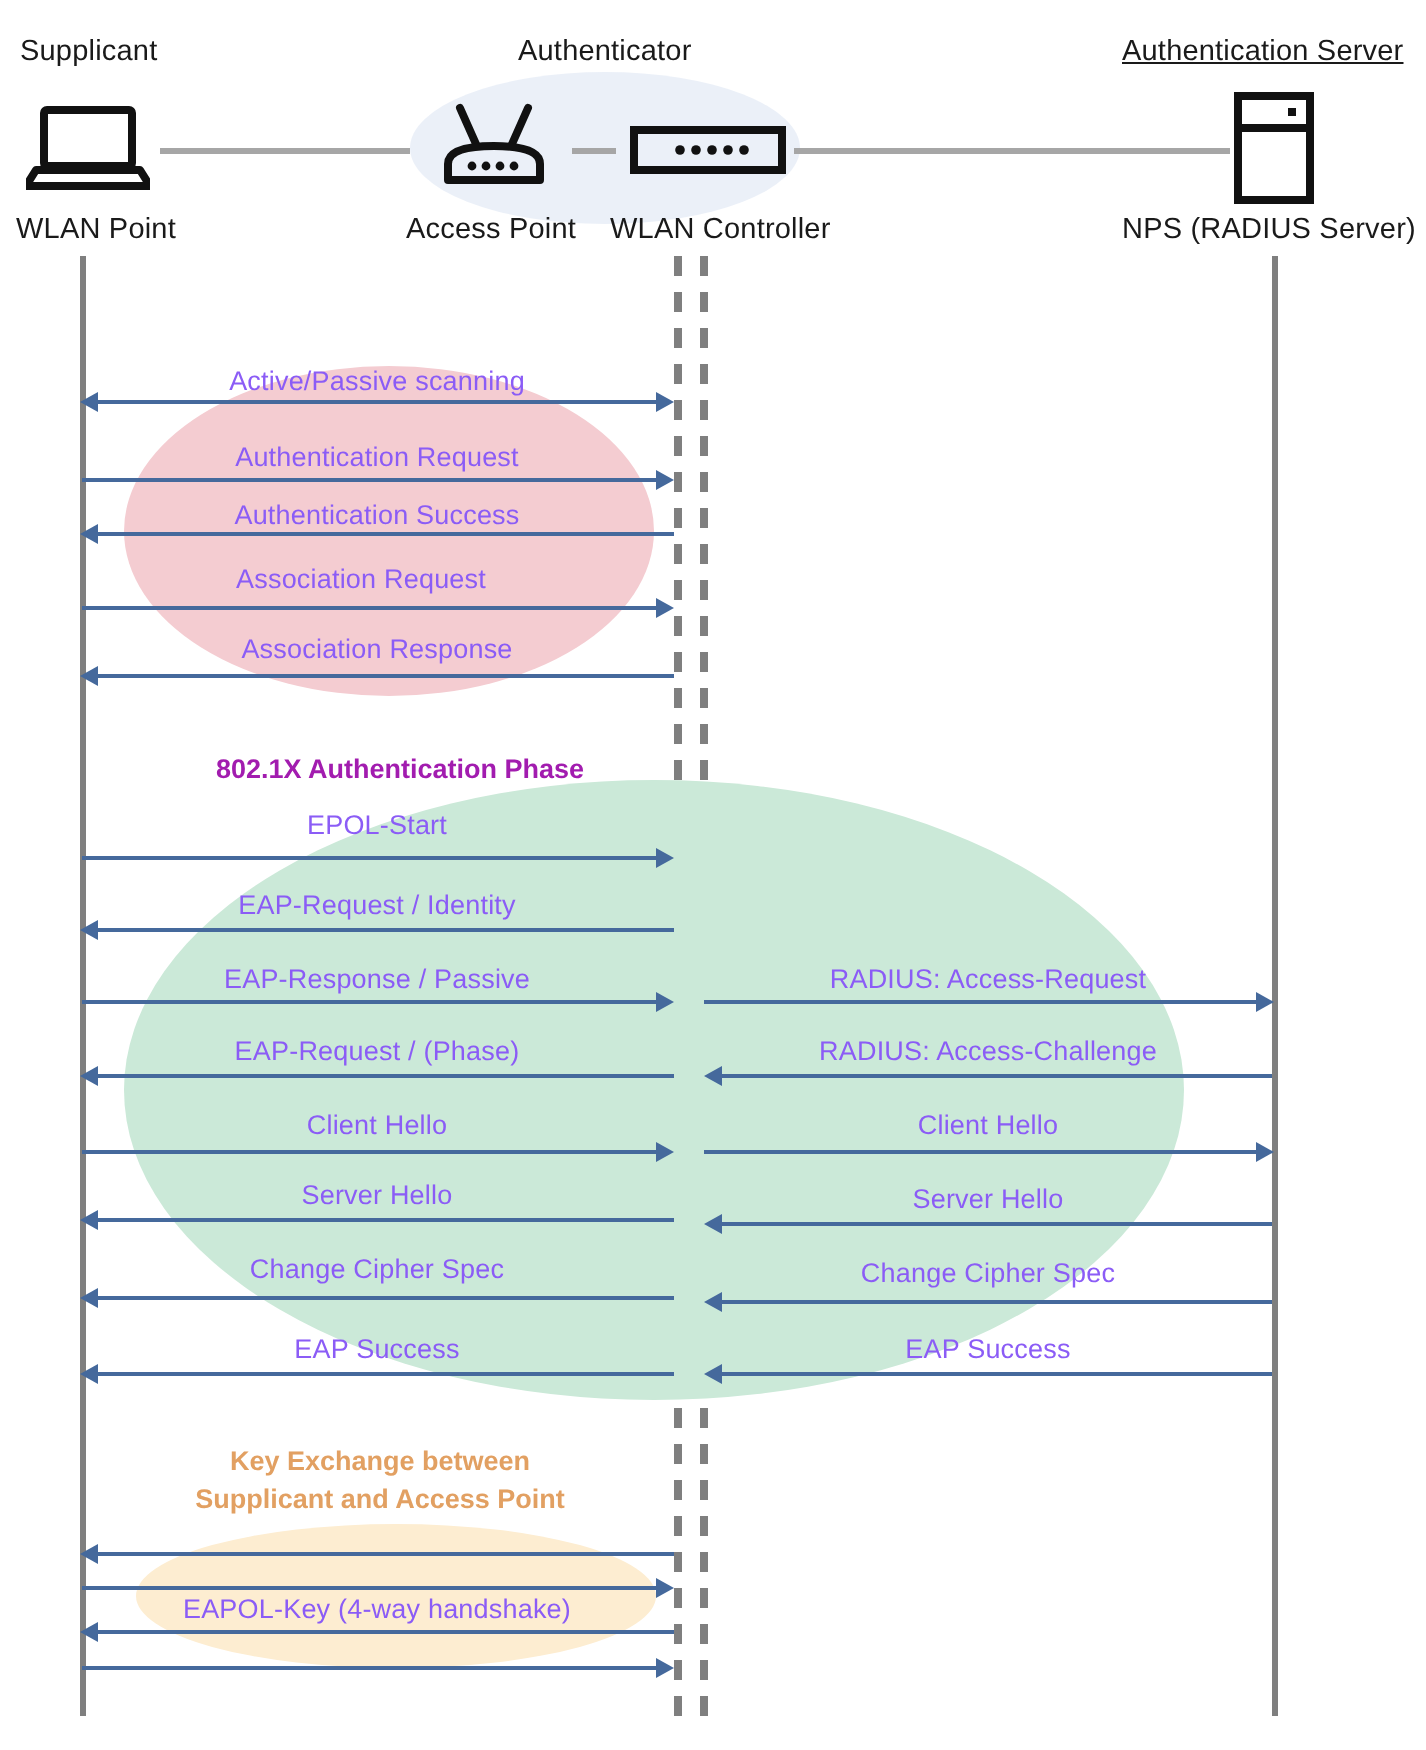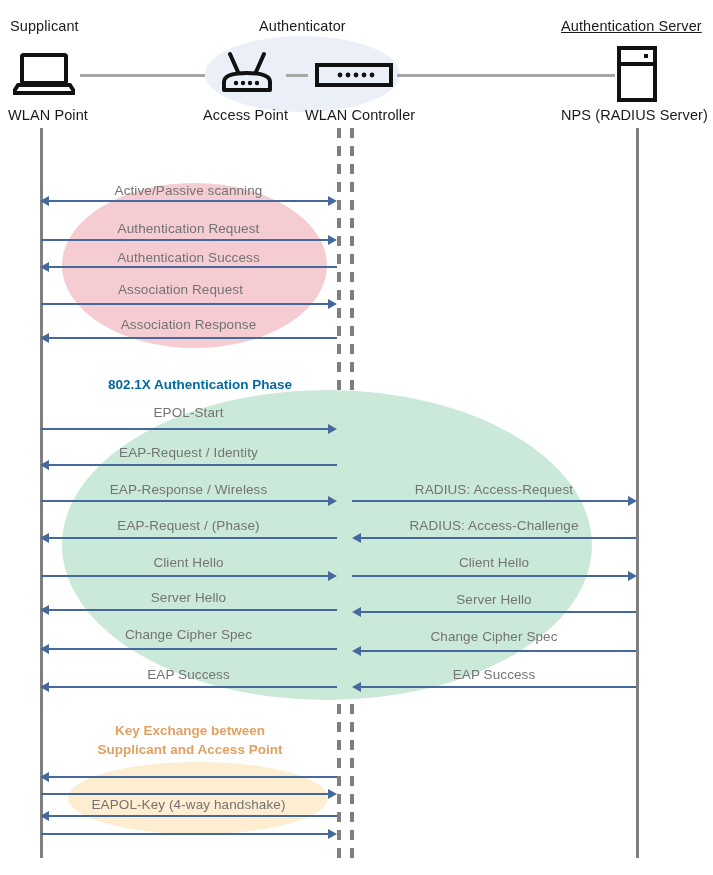--- a/index.html
+++ b/index.html
@@ -72,41 +72,41 @@
   
   .phase-heading{
     position:absolute;
     font-size:13.5px;
     font-weight:600;
     text-align:center;
     line-height:19px;
     white-space:pre-line;
   }
   .phase-heading.red{color:#c0392b;}
-  .phase-heading.green{color:#0369a1;}
+  .phase-heading.green{color:#a21caf;}
   .phase-heading.amber{color:#e2a062;}
 
   
   .msg-line{
     position:absolute;
     height:2px;
     background:#45699c;
   }
   .arrowhead{
     position:absolute;
     width:0;height:0;
     border-top:5px solid transparent;
     border-bottom:5px solid transparent;
   }
   .arrowhead.right{border-left:9px solid #45699c;}
   .arrowhead.left{border-right:9px solid #45699c;}
   .msg-label{
     position:absolute;
     font-size:13.5px;
-    color:#737373;
+    color:#8b5cf6;
     text-align:center;
     white-space:nowrap;
     letter-spacing:.1px;
   }
 </style>
 </head>
 <body>
 
 <div id="stage">
 
@@ -198,21 +198,21 @@
   <div class="arrowhead left" style="left:40px;top:333px;"></div>
 
   <div class="msg-label" style="left:40px;top:405px;width:297px;">EPOL-Start</div>
   <div class="msg-line" style="left:41px;top:428px;width:292px;"></div>
   <div class="arrowhead right" style="left:328px;top:424px;"></div>
 
   <div class="msg-label" style="left:40px;top:445px;width:297px;">EAP-Request / Identity</div>
   <div class="msg-line" style="left:44px;top:464px;width:293px;"></div>
   <div class="arrowhead left" style="left:40px;top:460px;"></div>
 
-  <div class="msg-label" style="left:40px;top:482px;width:297px;">EAP-Response / Wireless</div>
+  <div class="msg-label" style="left:40px;top:482px;width:297px;">EAP-Response / Passive</div>
   <div class="msg-line" style="left:41px;top:500px;width:292px;"></div>
   <div class="arrowhead right" style="left:328px;top:496px;"></div>
 
   <div class="msg-label" style="left:352px;top:482px;width:284px;">RADIUS: Access-Request</div>
   <div class="msg-line" style="left:352px;top:500px;width:280px;"></div>
   <div class="arrowhead right" style="left:628px;top:496px;"></div>
 
   <div class="msg-label" style="left:40px;top:518px;width:297px;">EAP-Request / (Phase)</div>
   <div class="msg-line" style="left:44px;top:537px;width:293px;"></div>
   <div class="arrowhead left" style="left:40px;top:533px;"></div>

